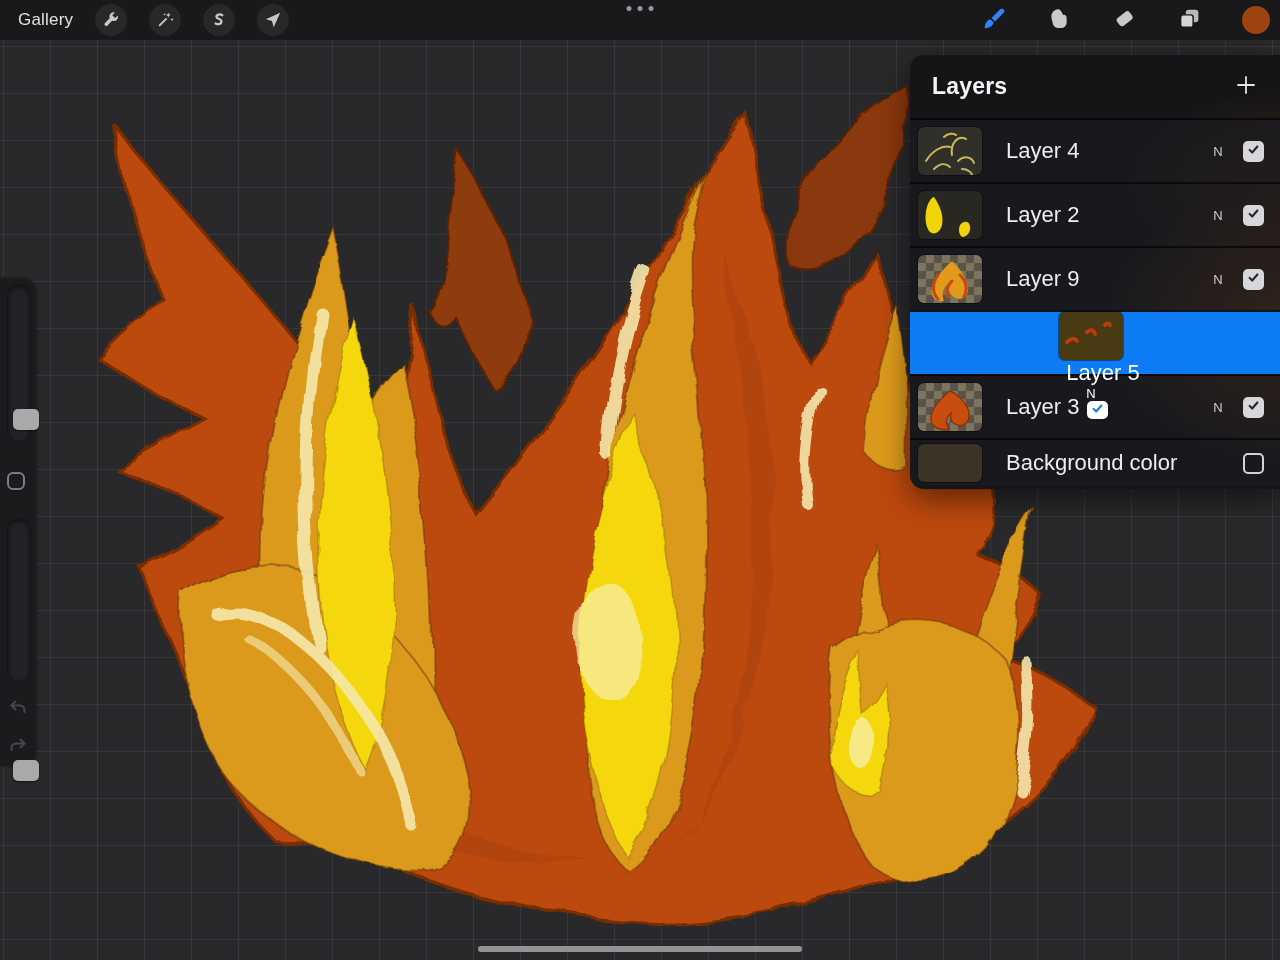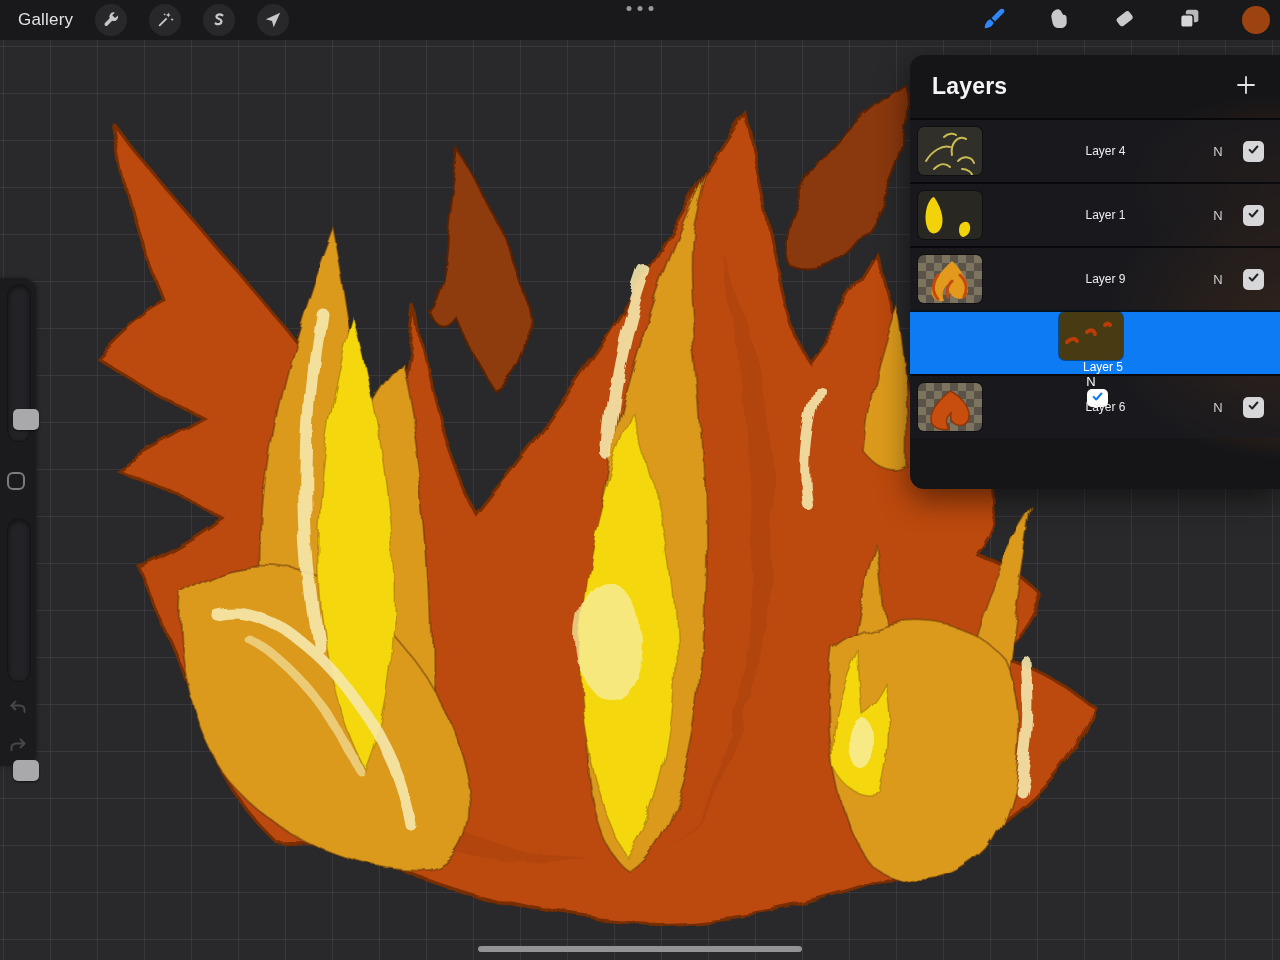--- a/index.html
+++ b/index.html
@@ -56,21 +56,21 @@
   .lrow{height:62px;display:flex;align-items:center;padding:0 16px 0 8px;
         background:rgba(27,27,31,.78);border-top:2px solid rgba(8,8,10,.9);}
   .lrow.bg{height:46px;}
   .thumb{width:64px;height:48px;border-radius:6px;flex:none;overflow:hidden;
          box-shadow:0 0 0 1px rgba(0,0,0,.4);}
   .lrow.bg .thumb{height:38px;}
   .thumb svg{display:block;}
   .t1{background:#302f2a;} .t2{background:#282722;}
   .t3,.t5{background:repeating-conic-gradient(#7d7460 0 25%,#595349 0 50%);background-size:16px 16px;}
   .t4{background:#483a12;} .t6{background:#3a3326;}
-  .lname{margin-left:24px;flex:1;font-size:12px;color:#ededef;text-align:center;}
+  .lname{margin-left:24px;flex:1;font-size:22px;color:#ededef;}
   .blend{width:26px;text-align:center;font-size:13px;color:#cfcfd3;}
   .cbox{width:21px;height:21px;border-radius:5px;background:#d7d7d9;color:#232327;margin-left:12px;
         display:flex;align-items:center;justify-content:center;}
   .cbox.unchecked{background:transparent;border:2px solid #d2d2d5;width:17px;height:17px;}
   .lrow.selected{background:#0d7cf4;border-top-color:rgba(8,8,10,.9);flex-direction:column;}
   .lrow.selected .lname,.lrow.selected .blend{color:#fff;}
   .lrow.selected .cbox{background:#fff;color:#0d7cf4;}
 
   
   .home{position:absolute;left:478px;bottom:8px;width:324px;height:6px;border-radius:3px;
@@ -294,21 +294,21 @@
         </span>
       </div>
 
       <div class="lrow">
         <span class="thumb t2">
           <svg width="64" height="48" viewBox="0 0 64 48" fill="#f2d30a">
             <path d="M16,6 C22,14 26,26 24,34 C22,42 15,45 11,40 C6,33 7,20 10,13 C12,9 14,6 16,6 Z"></path>
             <path d="M42,34 C46,29 51,30 52,35 C53,40 50,45 45,46 C41,45 40,39 42,34 Z"></path>
           </svg>
           </span>
-        <span class="lname">Layer 1</span>
+        <span class="lname">Layer 2</span>
         <span class="blend">N</span>
         <span class="cbox">
           <span>
             <svg width="13" height="13" viewBox="0 0 14 14" fill="none" stroke="currentColor" stroke-width="2.2" stroke-linecap="round" stroke-linejoin="round">
                 <path d="M2.8 7.4 L5.6 10.2 L11.2 3.8"></path>
               </svg></span>
         </span>
       </div>
 
       <div class="lrow">
@@ -345,29 +345,38 @@
               </svg></span>
         </span>
       </div>
 
       <div class="lrow">
         <span class="thumb t5">
           <svg width="64" height="48" viewBox="0 0 64 48">
             <path fill="#c84e10" stroke="#8c3508" stroke-width="1.5" d="M32,8 C22,16 13,26 13,36 C13,44 21,48 31,46 C27,40 28,34 33,30 C31,38 37,44 45,42 C51,40 53,32 49,24 C45,16 37,10 32,8 Z"></path>
           </svg>
           </span>
-        <span class="lname">Layer 6</span>
-        <span class="blend">N</span>
-        <span class="cbox">
-          <span>
-            <svg width="13" height="13" viewBox="0 0 14 14" fill="none" stroke="currentColor" stroke-width="2.2" stroke-linecap="round" stroke-linejoin="round">
-                <path d="M2.8 7.4 L5.6 10.2 L11.2 3.8"></path>
-              </svg></span>
-        </span>
-      </div>
-
+        <span class="lname">Layer 3</span>
+        <span class="blend">N</span>
+        <span class="cbox">
+          <span>
+            <svg width="13" height="13" viewBox="0 0 14 14" fill="none" stroke="currentColor" stroke-width="2.2" stroke-linecap="round" stroke-linejoin="round">
+                <path d="M2.8 7.4 L5.6 10.2 L11.2 3.8"></path>
+              </svg></span>
+        </span>
+      </div>
+
+      <div class="lrow bg">
+        <span class="thumb t6"></span>
+        <span class="lname">Background color</span>
+        <span class="blend"></span>
+        <span class="cbox unchecked">
+          <span>
+            </span>
+        </span>
+      </div>
 
     </div>
   </aside>
 
   <div class="home"></div>
 
 </div>
 
 </body></html>

